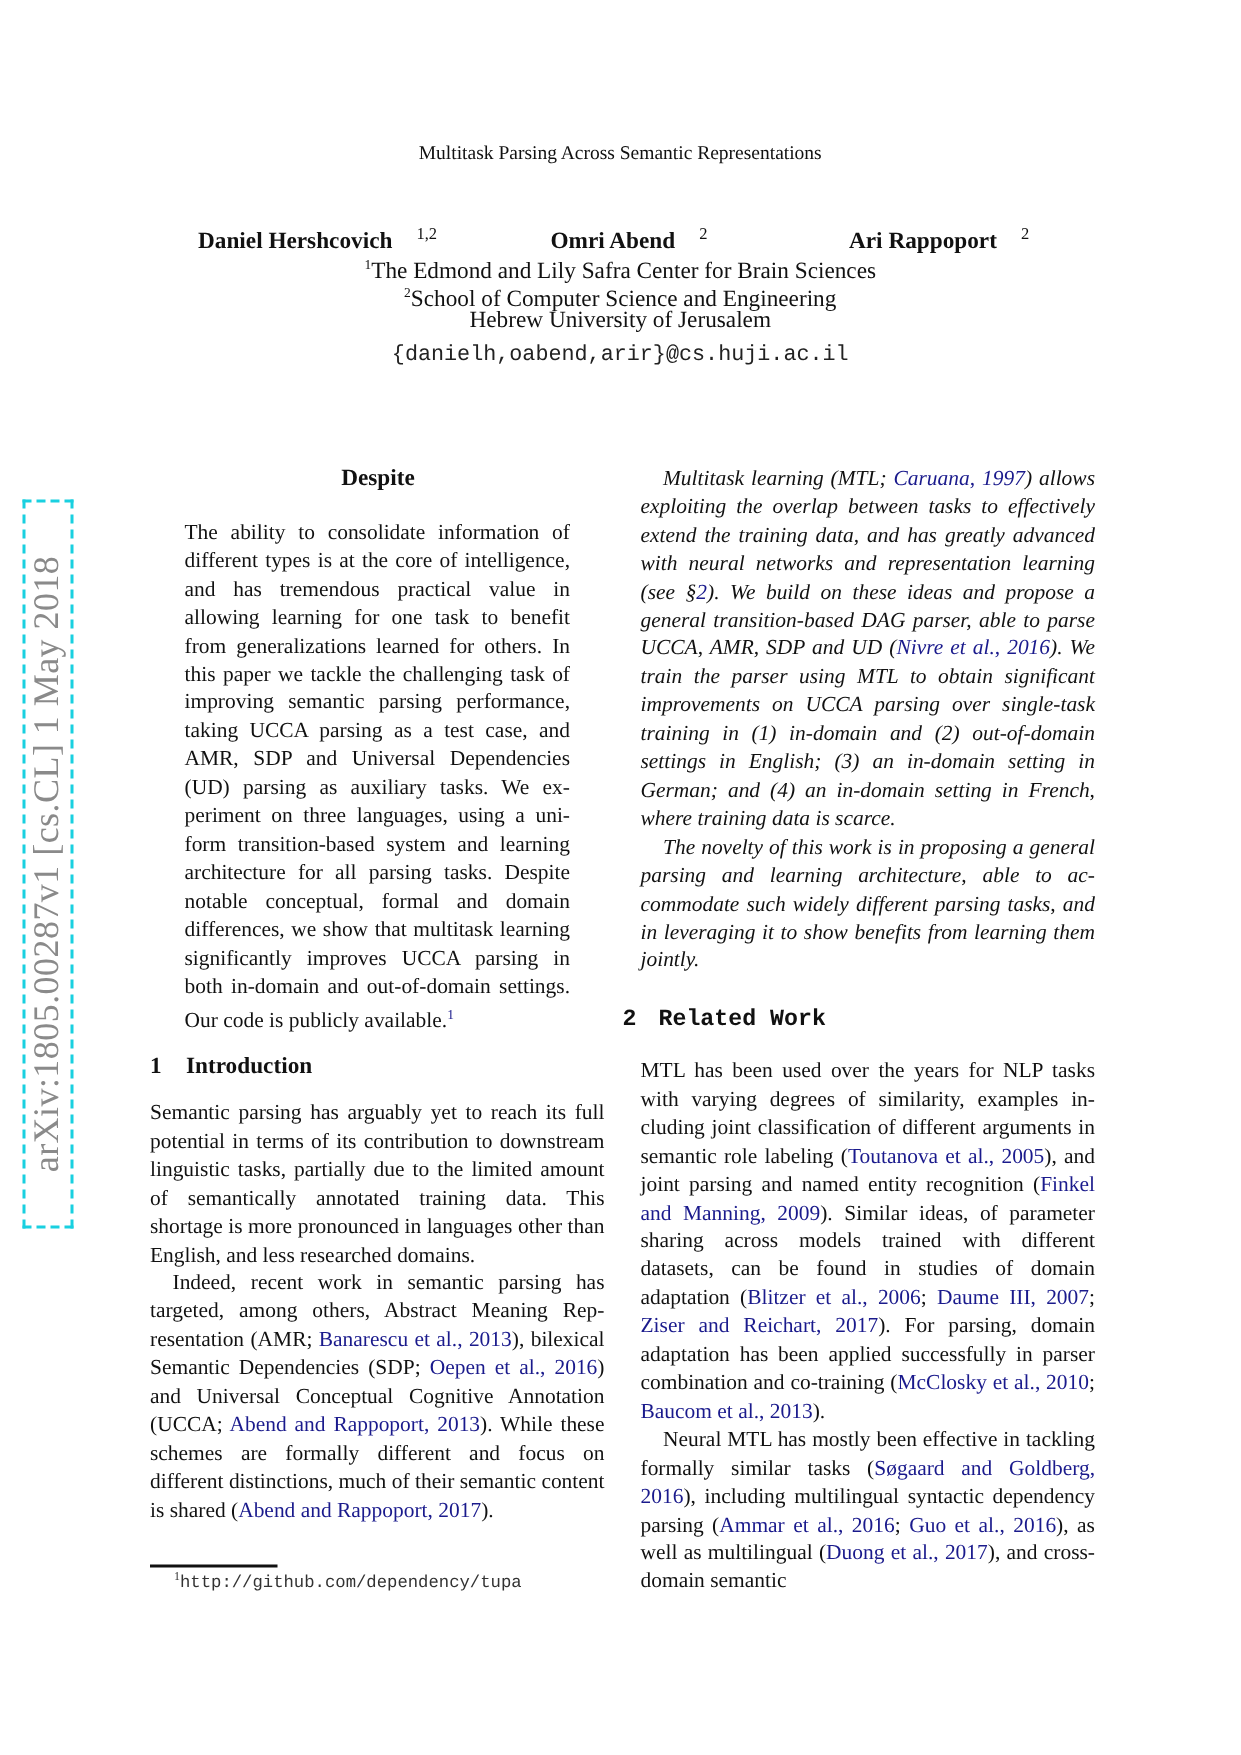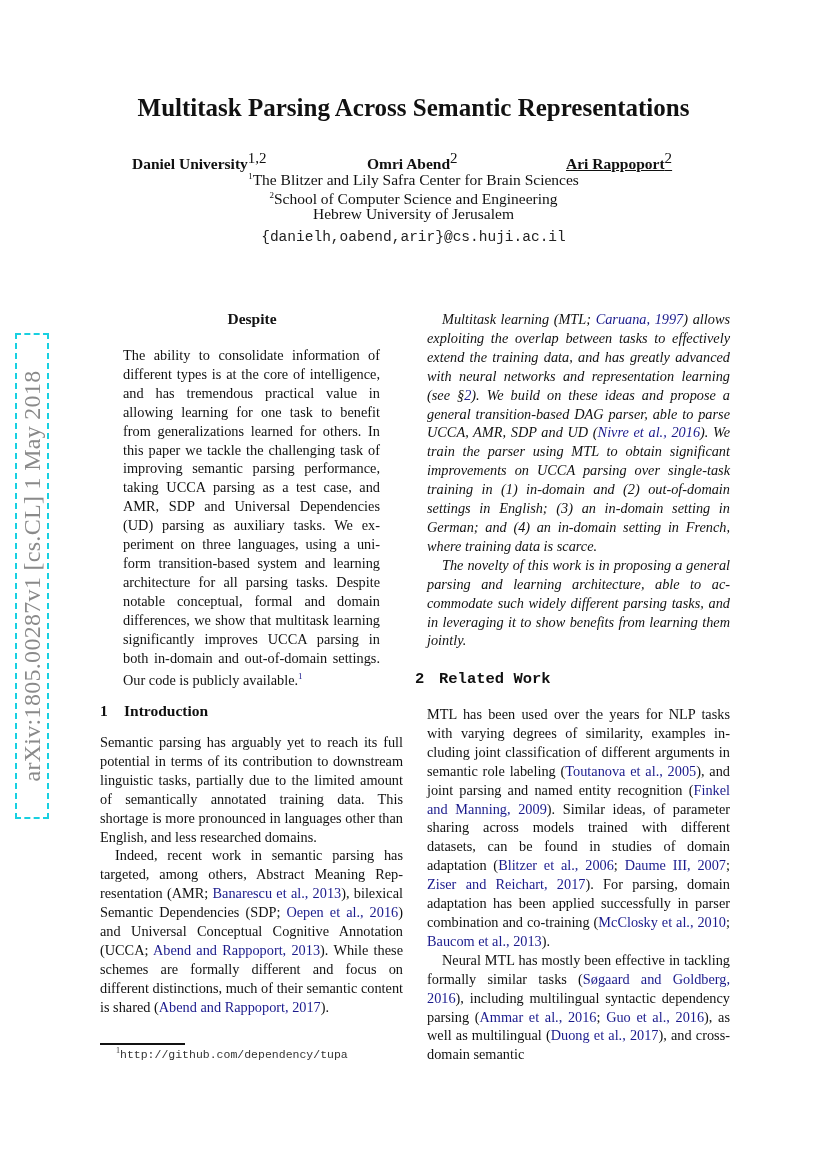--- a/index.html
+++ b/index.html
@@ -1,22 +1,22 @@
 <!DOCTYPE html>
 <html><head>
 <meta charset="utf-8">
 <style>
   html, body { margin: 0; padding: 0; background: #ffffff; }
   body { width: 827px; height: 1170px; position: relative; overflow: hidden;
          font-family: "Liberation Serif", serif; color: #111; }
   .title { position: absolute; top: 94px; left: 0; width: 827px; text-align: center;
-           font-weight: bold; font-size: 25px; }
+           font-weight: normal; font-size: 13px; }
   .authors { position: absolute; top: 150px; left: 0; width: 827px; font-size: 15.5px; font-weight: bold; }
   .author { position: absolute; white-space: nowrap; }
-  .author sup { font-size: 15px; font-weight: normal; }
+  .author sup { font-size: 11px; font-weight: normal; margin-left: 16px; }
   .affil { position: absolute; left: 0; width: 827px; text-align: center; font-size: 15.5px; }
   .affil sup { font-size: 9px; }
   .email { position: absolute; top: 229px; left: 0; width: 827px; text-align: center;
            font-family: "Liberation Mono", monospace; font-size: 14.5px; color: #222; }
 
   .arxiv { position: absolute; left: 15px; top: 333px; width: 34px; height: 486px;
            border: 2px dashed #19d0e0; box-sizing: border-box; }
   .arxiv-text { position: absolute; left: 50%; top: 50%; transform: translate(-50%, -50%) rotate(-90deg);
                 white-space: nowrap; font-size: 24px; color: #8a8a8a; letter-spacing: 0.3px; }
 
@@ -37,26 +37,26 @@
   .footnote { position: absolute; top: 1046px; left: 116px; font-family: "Liberation Mono", monospace;
               font-size: 11.5px; color: #333; }
   .footnote sup { font-family: "Liberation Serif", serif; font-size: 8px; }
 </style>
 </head>
 <body>
 
 <div class="title">Multitask Parsing Across Semantic Representations</div>
 
 <div class="authors">
-  <span class="author" style="left:132px;"><span>Daniel University</span><sup>1,2</sup></span>
+  <span class="author" style="left:132px;"><span>Daniel Hershcovich</span><sup>1,2</sup></span>
   <span class="author" style="left:367px;"><span>Omri Abend</span><sup>2</sup></span>
-  <span class="author" style="left:566px;text-decoration:underline;"><span>Ari Rappoport</span><sup>2</sup></span>
+  <span class="author" style="left:566px;"><span>Ari Rappoport</span><sup>2</sup></span>
 </div>
 
-<div class="affil" style="top:171px;"><sup>1</sup><span>The Blitzer and Lily Safra Center for Brain Sciences</span></div>
+<div class="affil" style="top:171px;"><sup>1</sup><span>The Edmond and Lily Safra Center for Brain Sciences</span></div>
 <div class="affil" style="top:190px;"><sup>2</sup><span>School of Computer Science and Engineering</span></div>
 <div class="affil" style="top:205px;text-align:center;"><span>Hebrew University of Jerusalem</span></div>
 <div class="email">{danielh,oabend,arir}@cs.huji.ac.il</div>
 
 <div class="arxiv">
   <div class="arxiv-text">arXiv:1805.00287v1  [cs.CL]  1 May 2018</div>
 </div>
 
 <div class="abs-head">Despite</div>
 <div class="col abstract">

